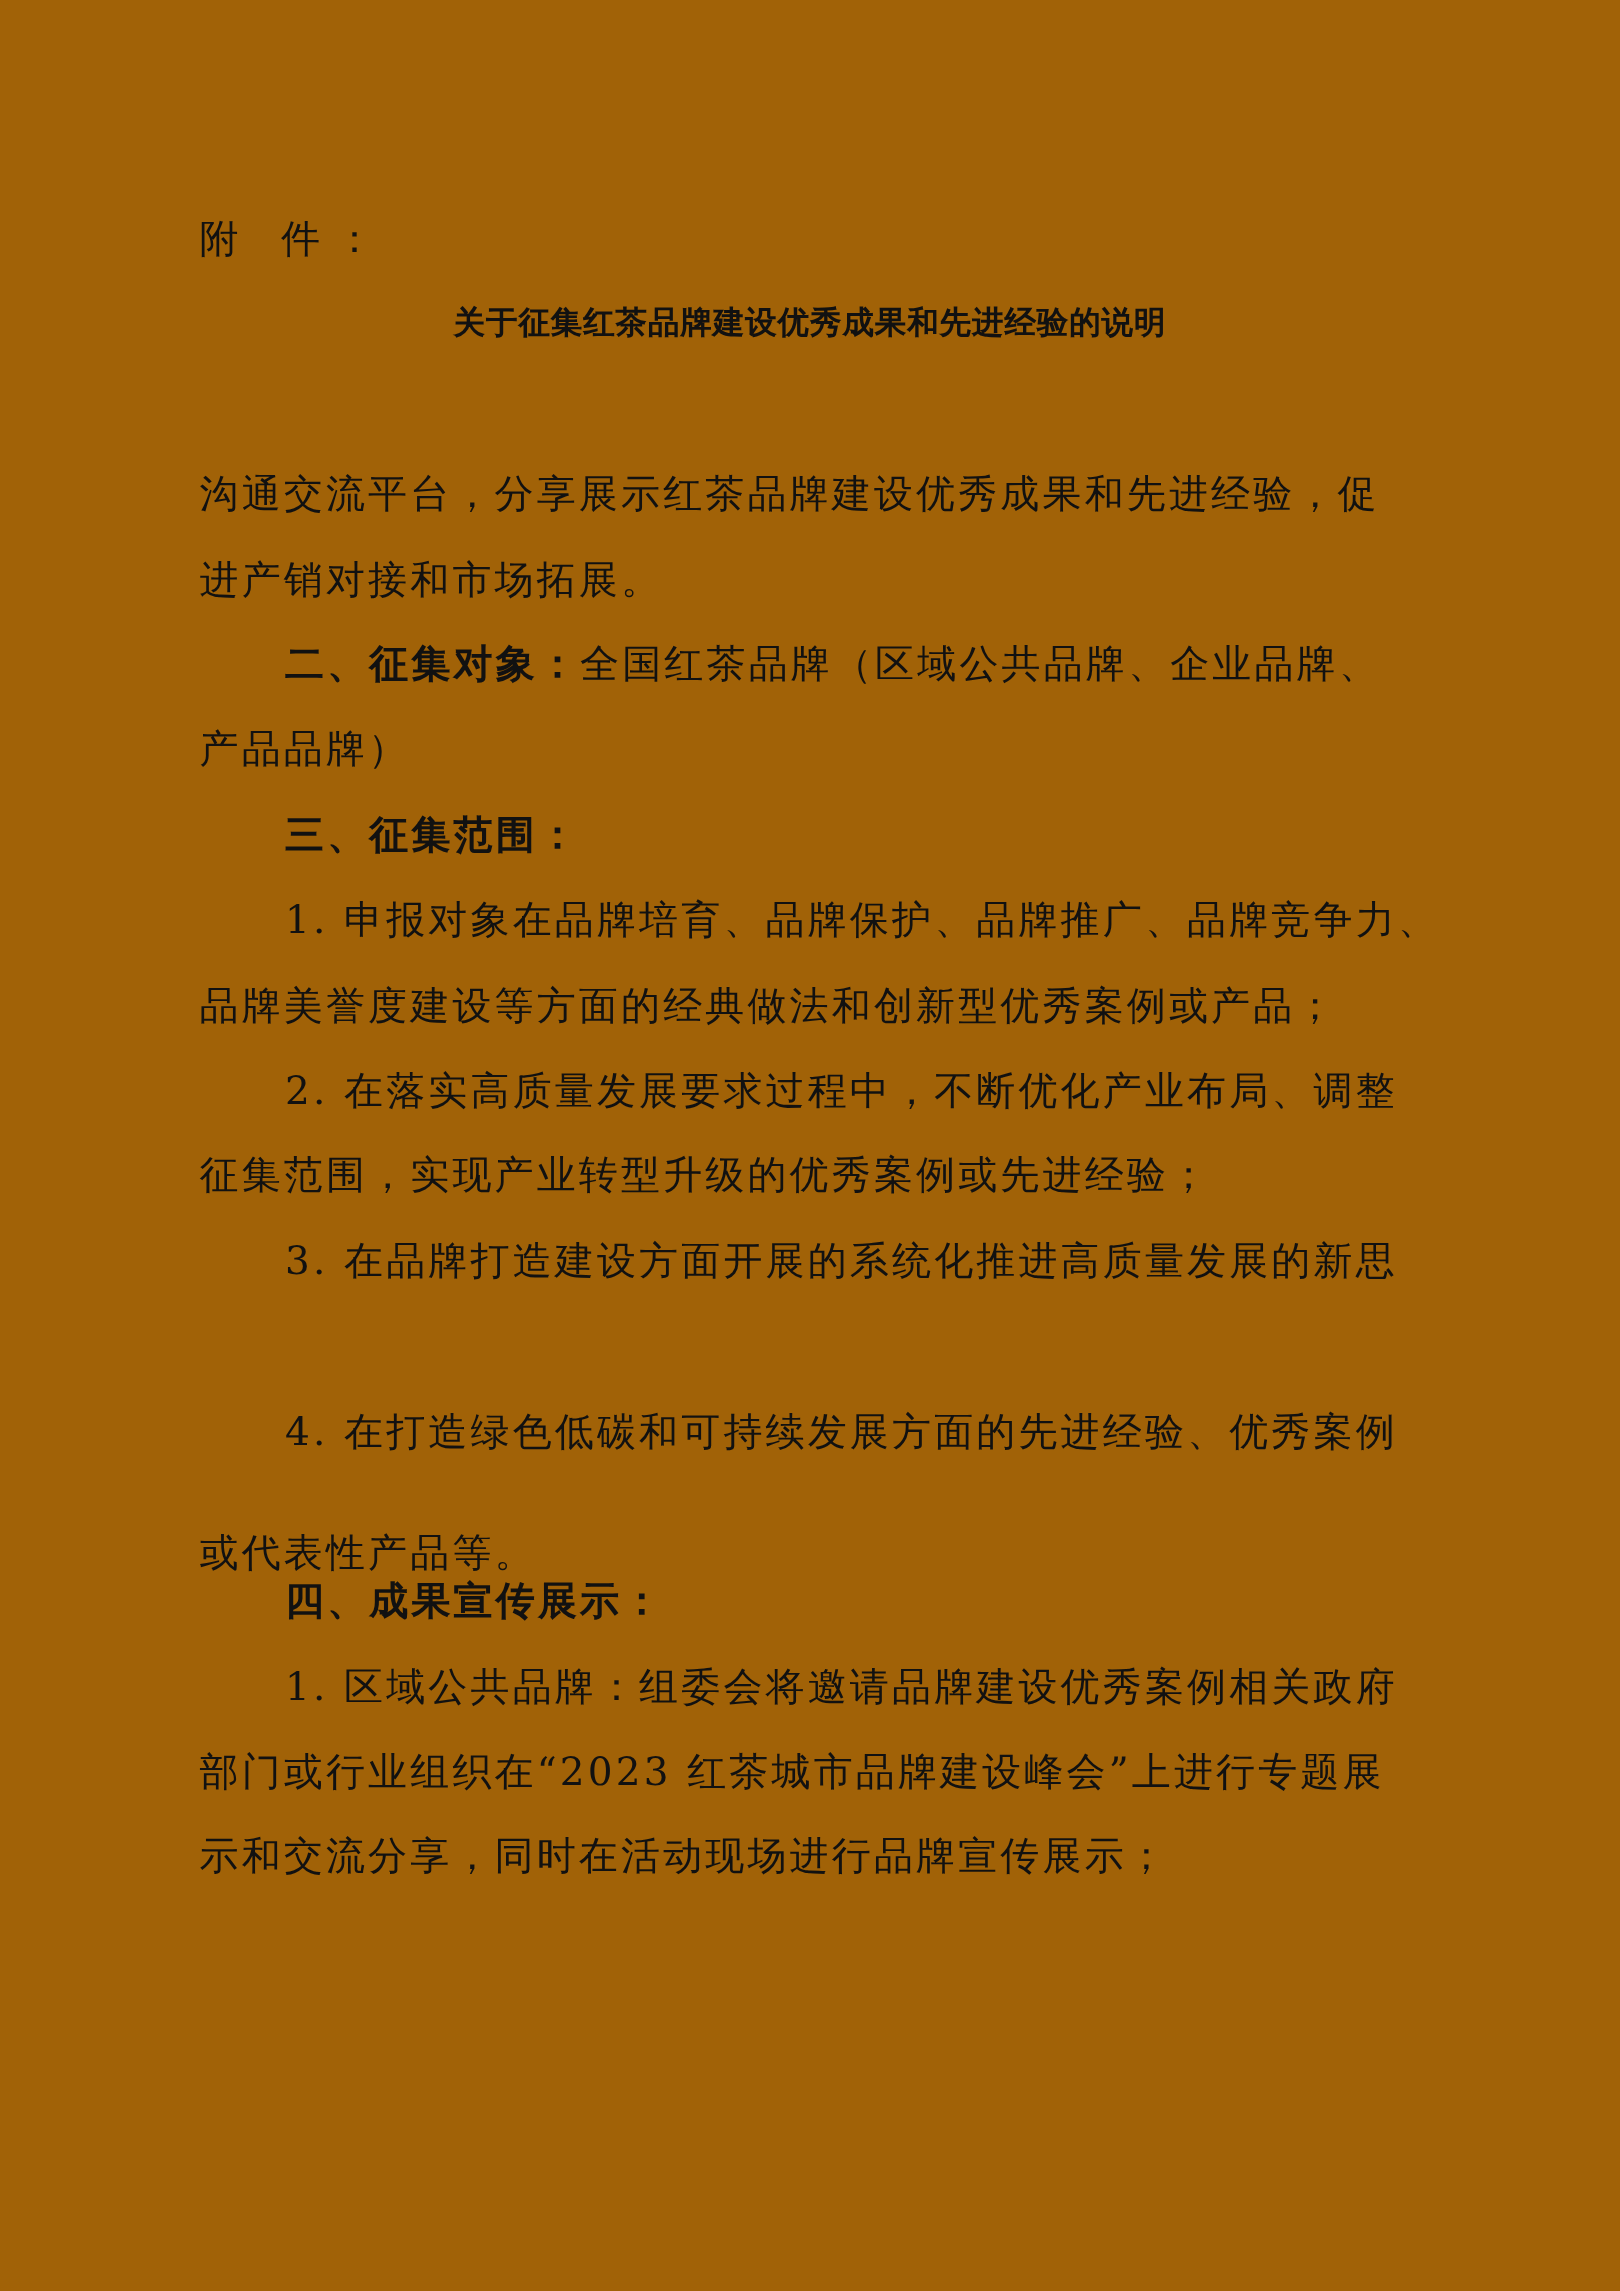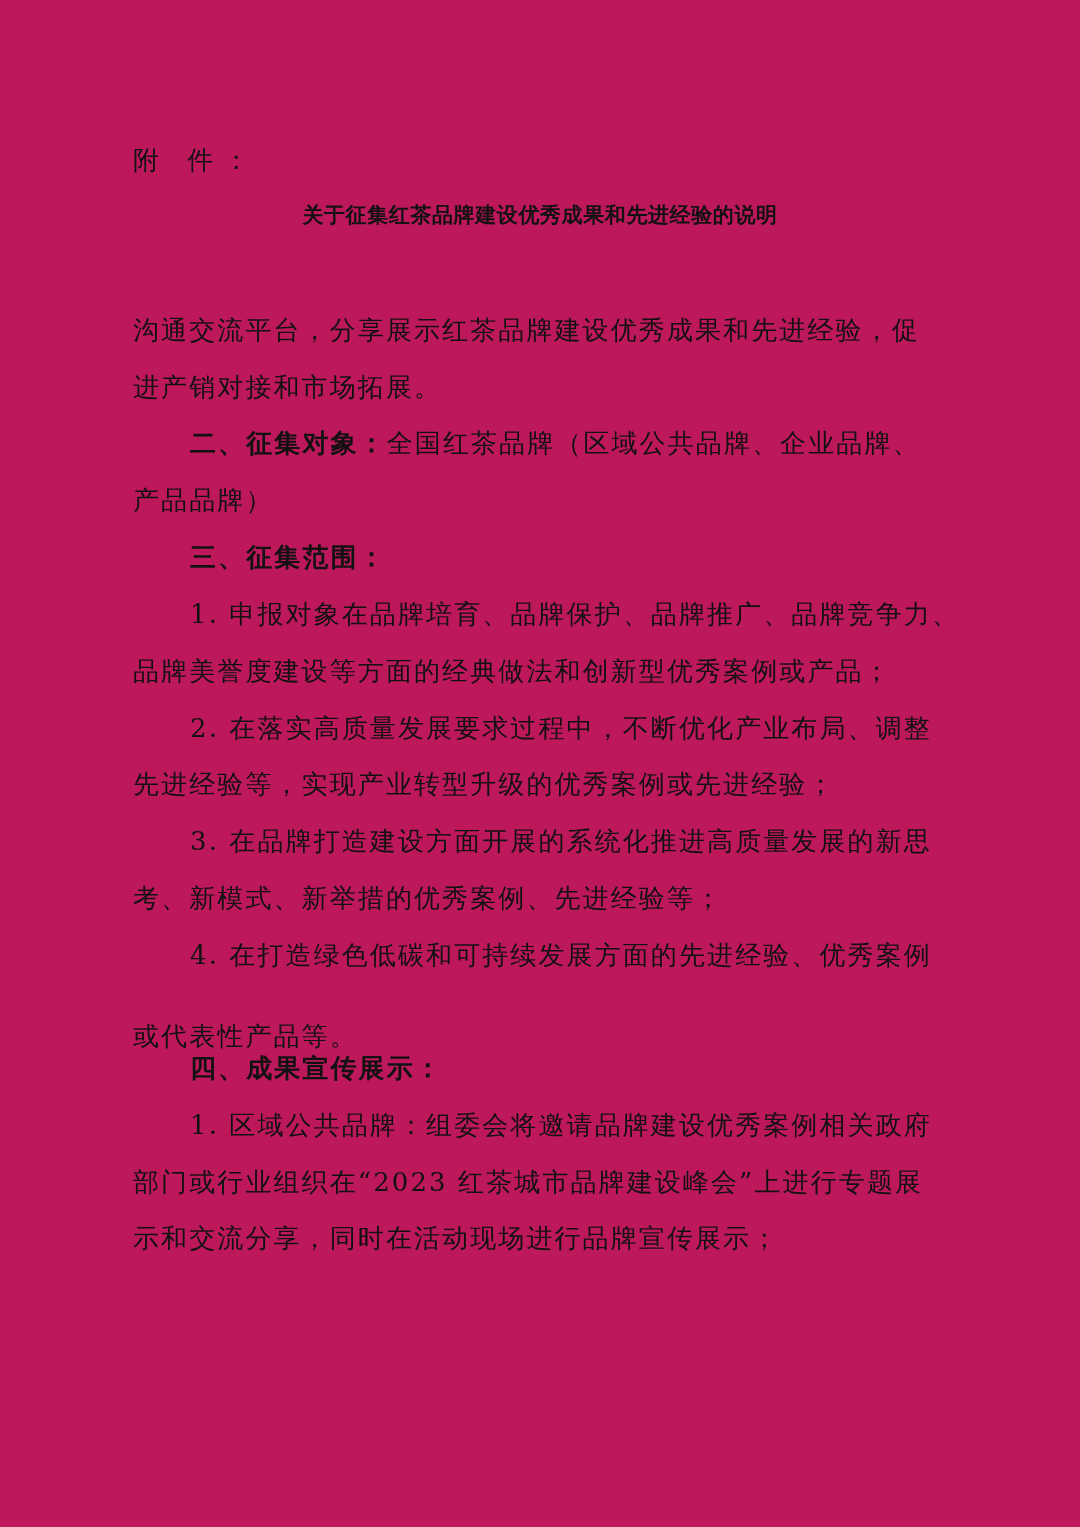--- a/index.html
+++ b/index.html
@@ -14,21 +14,21 @@
       overflow: hidden;
       color: #111111;
       font-family: "DejaVu Serif", "Liberation Serif", serif;
     }
     .page {
       position: absolute;
       left: 0;
       top: 0;
       width: 1080px;
       height: 1527px;
-      background: #be185d;
+      background: #a16207;
     }
     .line {
       position: absolute;
       left: 133px;
       width: 820px;
       font-size: 26px;
       line-height: 34px;
       height: 34px;
       white-space: nowrap;
       letter-spacing: 2.1px;
@@ -65,24 +65,23 @@
 
   <div class="line" style="top:370px;">进产销对接和市场拓展。</div>
   <div class="line" style="top:483px;">产品品牌）</div>
 
   <div class="line indent heading" style="top:540px;">三、征集范围：</div>
 
   <div class="line indent" style="top:597px;">1. 申报对象在品牌培育、品牌保护、品牌推广、品牌竞争力、</div>
   <div class="line" style="top:654px;">品牌美誉度建设等方面的经典做法和创新型优秀案例或产品；</div>
 
   <div class="line indent" style="top:711px;">2. 在落实高质量发展要求过程中，不断优化产业布局、调整</div>
-  <div class="line" style="top:767px;">先进经验等，实现产业转型升级的优秀案例或先进经验；</div>
+  <div class="line" style="top:767px;">征集范围，实现产业转型升级的优秀案例或先进经验；</div>
 
   <div class="line indent" style="top:824px;">3. 在品牌打造建设方面开展的系统化推进高质量发展的新思</div>
-  <div class="line" style="top:881px;">考、新模式、新举措的优秀案例、先进经验等；</div>
 
   <div class="line indent" style="top:938px;">4. 在打造绿色低碳和可持续发展方面的先进经验、优秀案例</div>
   <div class="line" style="top:994px;margin-top:25px;">或代表性产品等。</div>
 
   <div class="line indent heading" style="top:1051px;">四、成果宣传展示：</div>
 
   <div class="line indent" style="top:1108px;">1. 区域公共品牌：组委会将邀请品牌建设优秀案例相关政府</div>
   <div class="line" style="top:1165px;">部门或行业组织在“2023 红茶城市品牌建设峰会”上进行专题展</div>
   <div class="line" style="top:1221px;">示和交流分享，同时在活动现场进行品牌宣传展示；</div>
 

